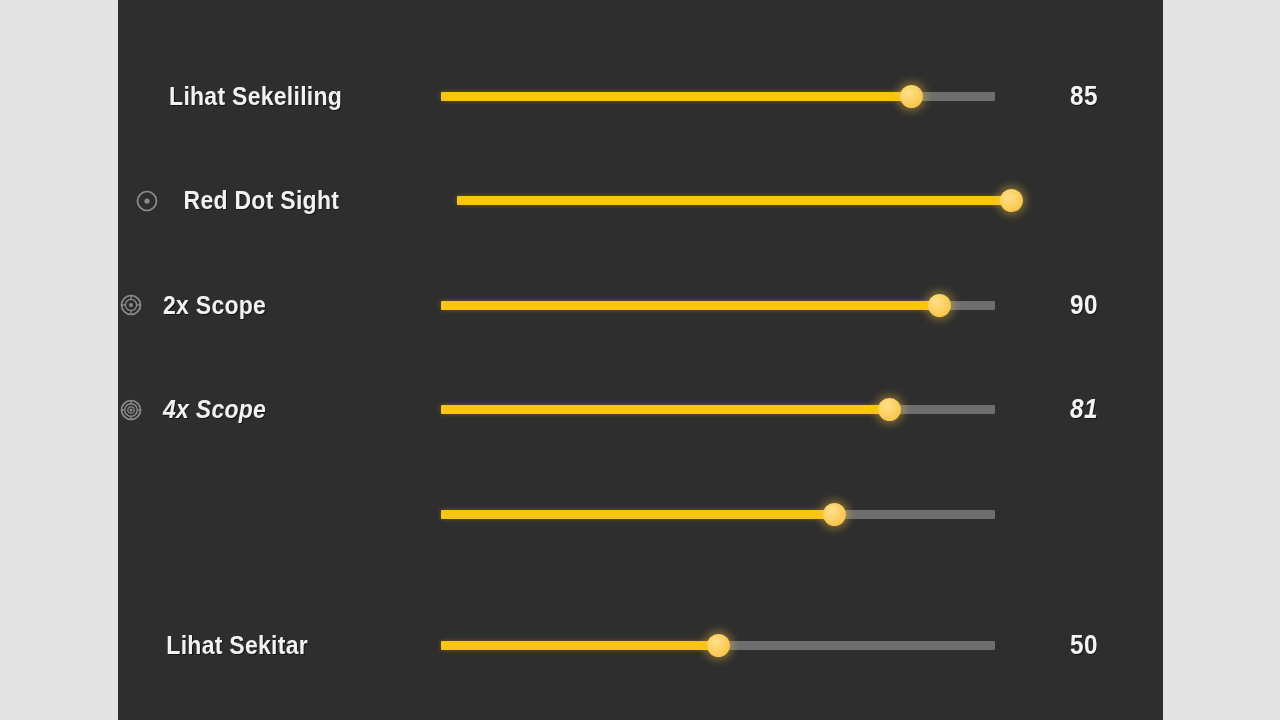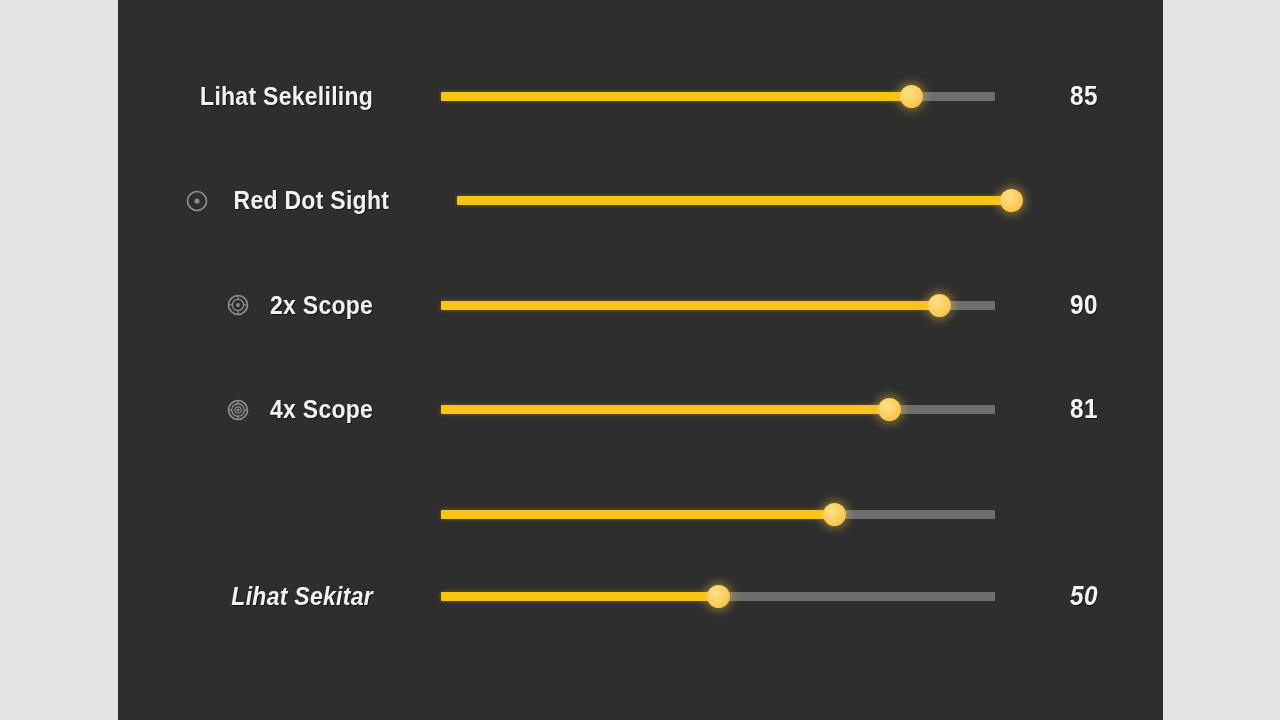--- a/index.html
+++ b/index.html
@@ -49,21 +49,21 @@
   }
 
   
   .label-cell {
     position: absolute;
     left: 0px;
     width: 255px;   
     height: 48px;
     display: flex;
     align-items: center;
-    justify-content: flex-end;
+    justify-content: flex-start;
     gap: 10px;
     padding-right: 0px;
     box-sizing: border-box;
   }
 
   .scope-icon {
     width: 26px;
     height: 26px;
     flex: 0 0 26px;
     display: block;
@@ -197,21 +197,21 @@
           <div class="slider-cell">
             <div class="track">
               <div class="track-fill" style="width:90%"></div>
               <div class="thumb" style="left:90%"></div>
             </div>
           </div>
           <div class="value-cell">
             <span class="value-text">90</span>
           </div>
         </div>
-        <div class="setting-row" style="top: 385.5px;">
+        <div class="setting-row" style="top: 385.5px; font-style: italic;">
           <div class="label-cell">
             <svg class="scope-icon" viewBox="0 0 26 26" xmlns="http://www.w3.org/2000/svg">
               <circle cx="13" cy="13" r="9.5" fill="none" stroke="#8d8d8d" stroke-width="1.7"></circle>
               <circle cx="13" cy="13" r="6.3" fill="none" stroke="#8d8d8d" stroke-width="1.4"></circle>
               <circle cx="13" cy="13" r="3.2" fill="none" stroke="#8d8d8d" stroke-width="1.2"></circle>
               <circle cx="13" cy="13" r="1.5" fill="#8d8d8d"></circle>
               <line x1="13" y1="3.5" x2="13" y2="6.5" stroke="#8d8d8d" stroke-width="1.3"></line>
               <line x1="13" y1="19.5" x2="13" y2="22.5" stroke="#8d8d8d" stroke-width="1.3"></line>
               <line x1="3.5" y1="13" x2="6.5" y2="13" stroke="#8d8d8d" stroke-width="1.3"></line>
               <line x1="19.5" y1="13" x2="22.5" y2="13" stroke="#8d8d8d" stroke-width="1.3"></line>
@@ -229,21 +229,21 @@
           </div>
         </div>
         <div class="setting-row" style="top: 490px;">
           <div class="slider-cell">
             <div class="track">
               <div class="track-fill" style="width:71%"></div>
               <div class="thumb" style="left:71%"></div>
             </div>
           </div>
         </div>
-        <div class="setting-row" style="top: 572px; font-style: italic;">
+        <div class="setting-row" style="top: 621px;">
           <div class="label-cell">
             <span class="scope-icon empty"></span>
             <span class="setting-label">Lihat Sekitar</span>
           </div>
           <div class="slider-cell">
             <div class="track">
               <div class="track-fill" style="width:50%"></div>
               <div class="thumb" style="left:50%"></div>
             </div>
           </div>

